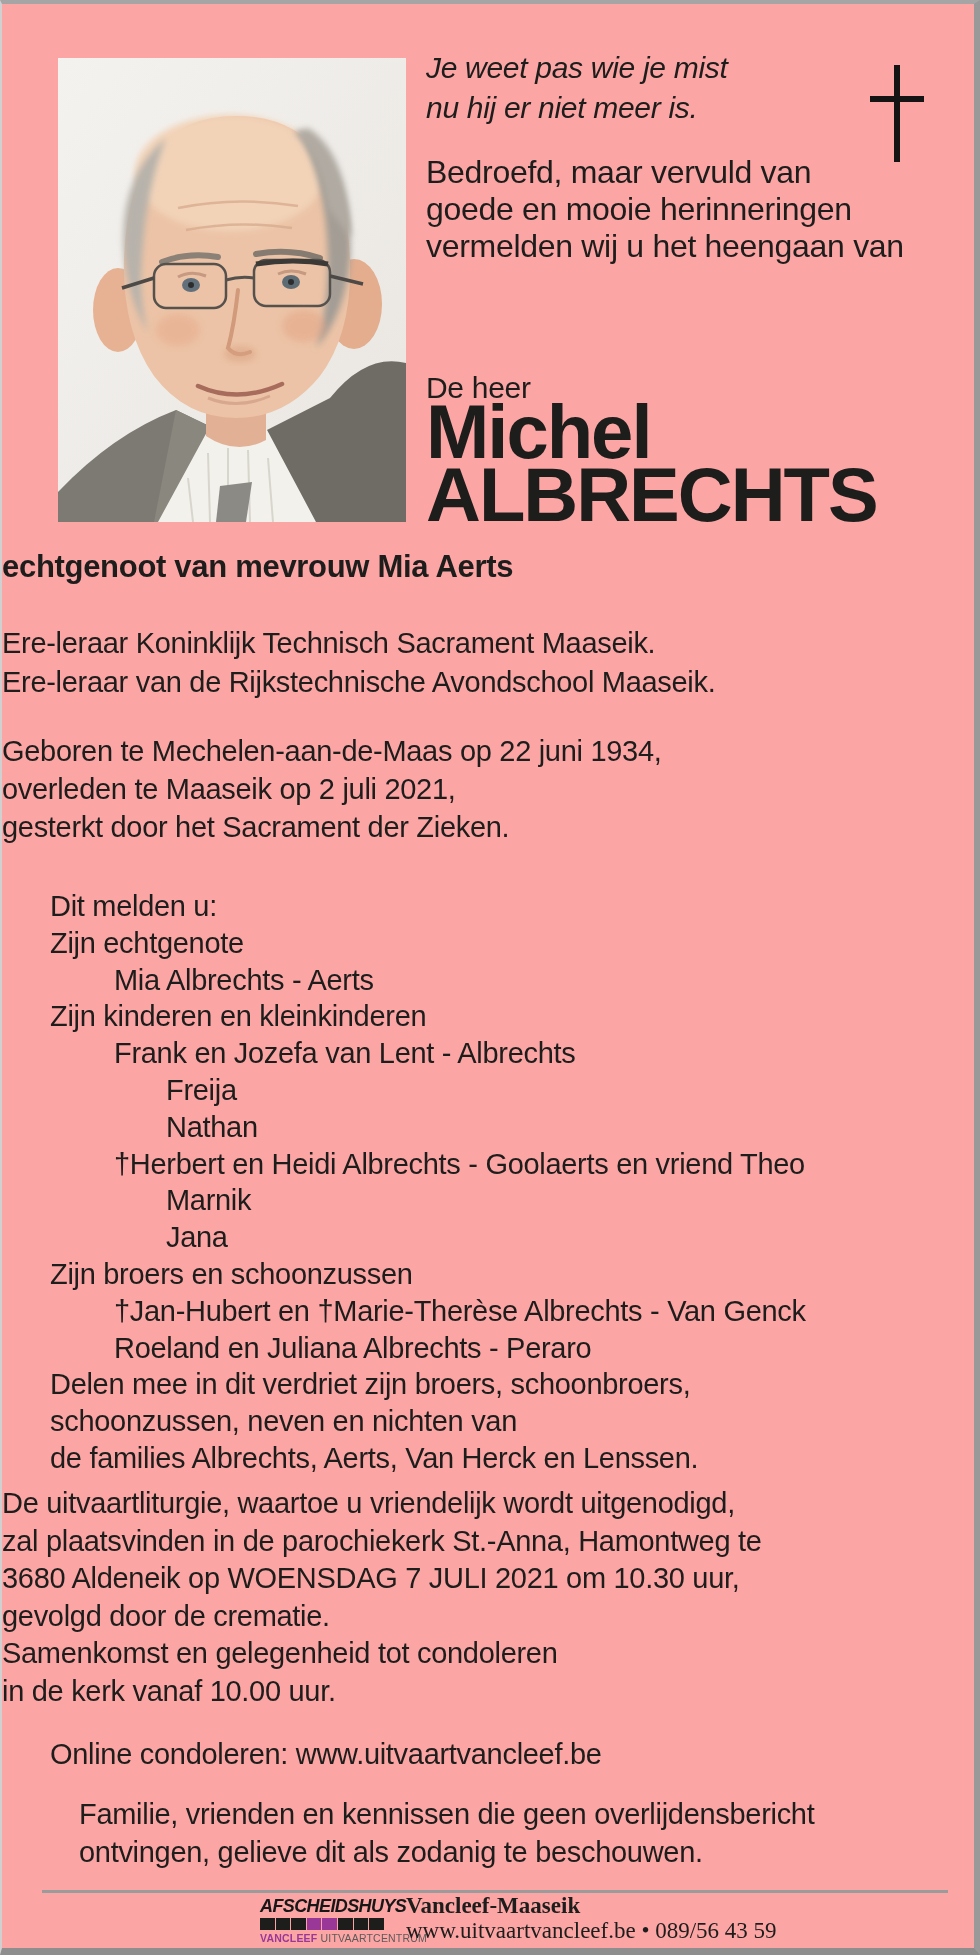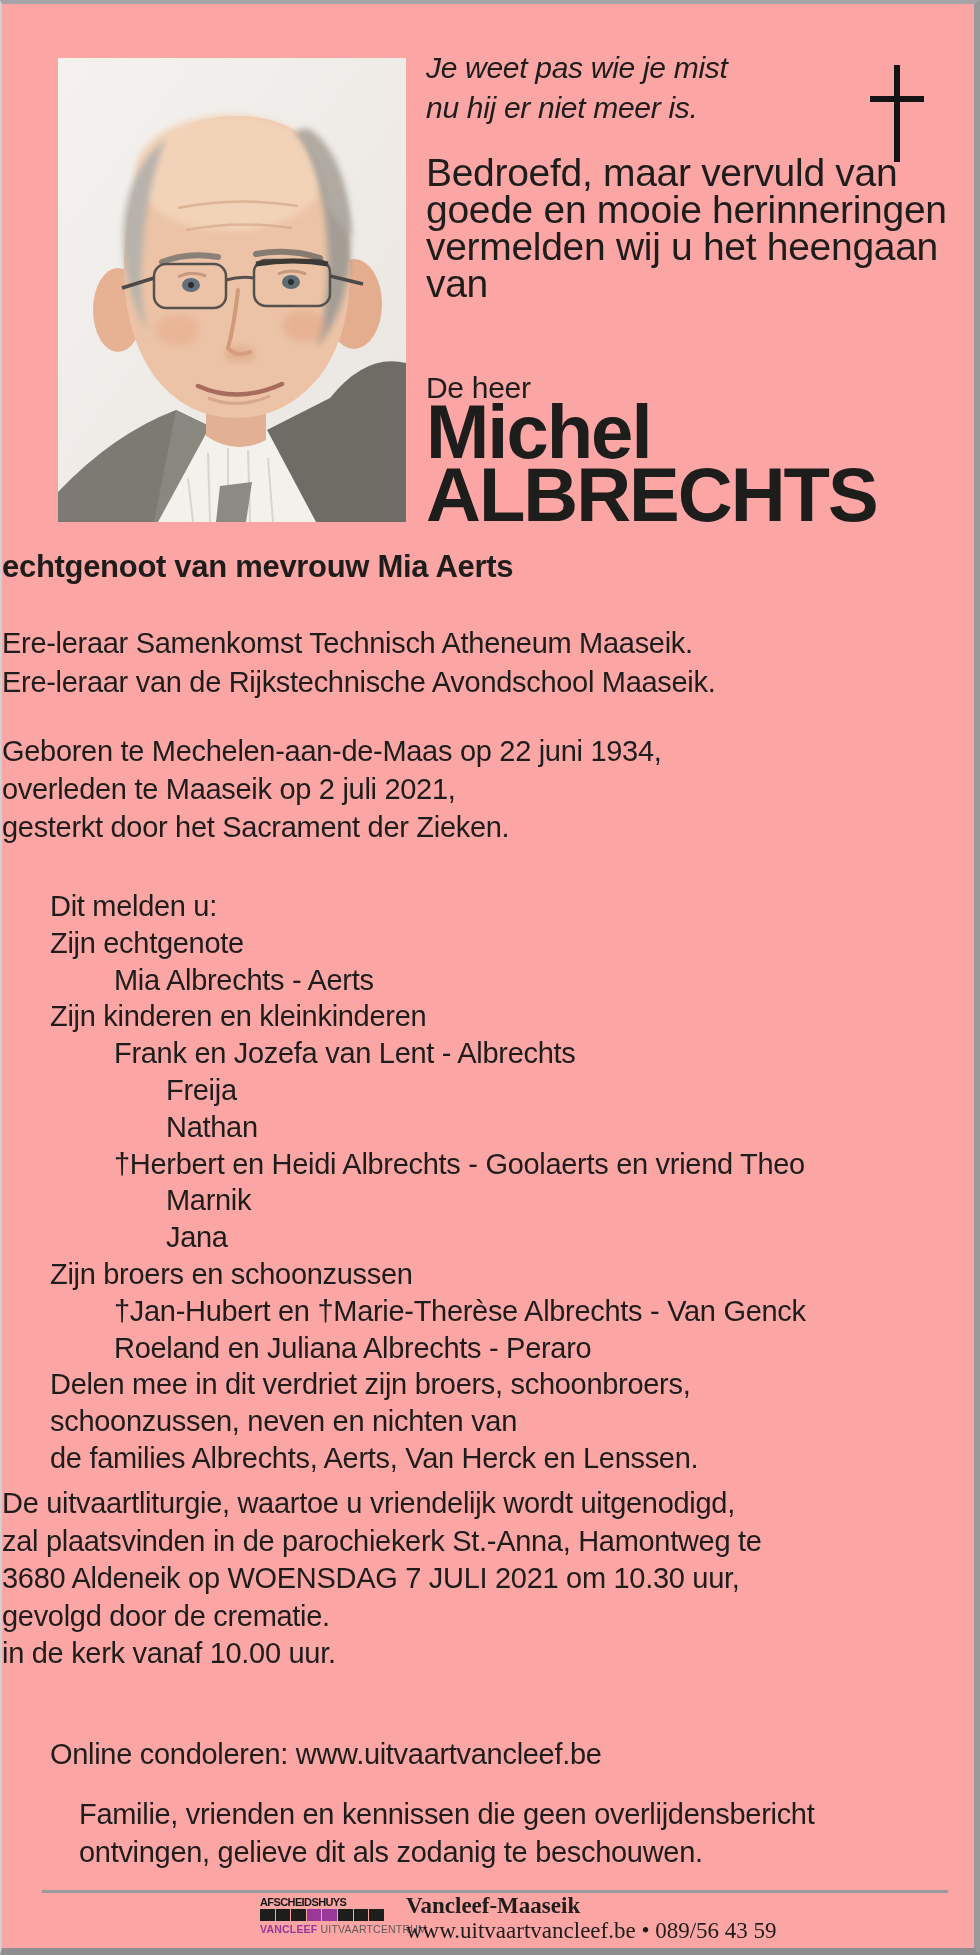--- a/index.html
+++ b/index.html
@@ -10,38 +10,38 @@
     border-top:4px solid #a5a5a5;
     border-right:6px solid #999999;
     border-bottom:7px solid #8e8e8e;
     border-left:2px solid #d0d0d0;
     overflow:hidden;
   }
   .abs{position:absolute;}
   .center{left:0;width:972px;text-align:left;}
   .photo{left:56px;top:54px;width:348px;height:464px;}
   .quote{left:424px;top:44px;font-size:30px;line-height:40px;font-style:italic;letter-spacing:-0.3px;}
-  .intro{left:424px;top:150px;font-size:39px;line-height:37px;letter-spacing:-0.3px;}
+  .intro{left:424px;top:150px;font-size:32px;line-height:37px;letter-spacing:-0.3px;}
   .salutation{left:424px;top:320px;font-size:30px;letter-spacing:-0.3px;margin-top:47px;}
   .name{left:424px;top:396px;font-size:76px;line-height:63px;font-weight:bold;letter-spacing:-2px;}
   .cross{left:868px;top:61px;width:54px;height:97px;}
   .cross .v{position:absolute;left:24px;top:0;width:6px;height:97px;background:#141414;}
   .cross .h{position:absolute;left:0;top:31px;width:54px;height:6px;background:#141414;}
   .relation{top:545px;font-size:31px;font-weight:bold;letter-spacing:-0.3px;}
   .honors{top:620px;font-size:29px;line-height:39px;letter-spacing:-0.3px;}
   .dates{top:728px;font-size:29px;line-height:38px;letter-spacing:-0.3px;}
   .announce{left:48px;top:864px;width:900px;font-size:29px;line-height:36.8px;letter-spacing:-0.3px;margin-top:20px;}
   .announce .i1{padding-left:64px;}
   .announce .i2{padding-left:116px;}
   .service{top:1481px;font-size:29px;line-height:37.6px;letter-spacing:-0.3px;}
   .online{left:48px;top:1734px;font-size:29px;letter-spacing:-0.3px;}
   .notice{left:48px;top:1792px;font-size:29px;line-height:37.5px;letter-spacing:-0.3px;margin-left:29px;}
   .rule{left:40px;top:1886px;width:906px;height:3px;background:#9b9b9b;}
   .logo{left:258px;top:1892px;width:130px;}
-  .brand-top{font-weight:bold;font-size:11px;letter-spacing:-0.6px;color:#171717;white-space:nowrap;}
+  .brand-top{font-weight:bold;font-size:18px;letter-spacing:-0.6px;color:#171717;white-space:nowrap;font-style:italic;}
   .checker{display:flex;gap:1px;margin:1px 0 2px 0;}
   .sq{width:14.6px;height:12px;display:inline-block;}
   .sq.black{background:#1d1d1b;}
   .sq.purple{background:var(--accent,#993896);}
   .brand-bottom{font-size:10.5px;letter-spacing:0.2px;white-space:nowrap;}
   .brand-name{color:var(--accent,#993896);font-weight:bold;}
   .brand-sub{color:#5d5a5a;}
   .fco{left:404px;top:1889px;font-family:"Liberation Serif", serif;}
   .fco .company{font-weight:bold;font-size:23px;line-height:25px;}
   .fco .contact{font-size:23px;line-height:25px;}
@@ -132,21 +132,21 @@
   <div class="abs salutation">De heer</div>
 
   <div class="abs name">
     <div>Michel</div>
     <div>ALBRECHTS</div>
   </div>
 
   <div class="abs center relation">echtgenoot van mevrouw Mia Aerts</div>
 
   <div class="abs center honors">
-    <div>Ere-leraar Samenkomst Technisch Atheneum Maaseik.</div>
+    <div>Ere-leraar Koninklijk Technisch Sacrament Maaseik.</div>
     <div>Ere-leraar van de Rijkstechnische Avondschool Maaseik.</div>
   </div>
 
   <div class="abs center dates">
     <div>Geboren te Mechelen-aan-de-Maas op 22 juni 1934,</div>
     <div>overleden te Maaseik op 2 juli 2021,</div>
     <div>gesterkt door het Sacrament der Zieken.</div>
   </div>
 
   <div class="abs announce">
@@ -166,20 +166,21 @@
     <div class="i0">Delen mee in dit verdriet zijn broers, schoonbroers,</div>
     <div class="i0">schoonzussen, neven en nichten van</div>
     <div class="i0">de families Albrechts, Aerts, Van Herck en Lenssen.</div>
   </div>
 
   <div class="abs center service">
     <div>De uitvaartliturgie, waartoe u vriendelijk wordt uitgenodigd,</div>
     <div>zal plaatsvinden in de parochiekerk St.-Anna, Hamontweg te</div>
     <div>3680 Aldeneik op WOENSDAG 7 JULI 2021 om 10.30 uur,</div>
     <div>gevolgd door de crematie.</div>
+    <div>Samenkomst en gelegenheid tot condoleren</div>
     <div>in de kerk vanaf 10.00 uur.</div>
   </div>
 
   <div class="abs online">Online condoleren: www.uitvaartvancleef.be</div>
 
   <div class="abs notice">
     <div>Familie, vrienden en kennissen die geen overlijdensbericht</div>
     <div>ontvingen, gelieve dit als zodanig te beschouwen.</div>
   </div>
 

